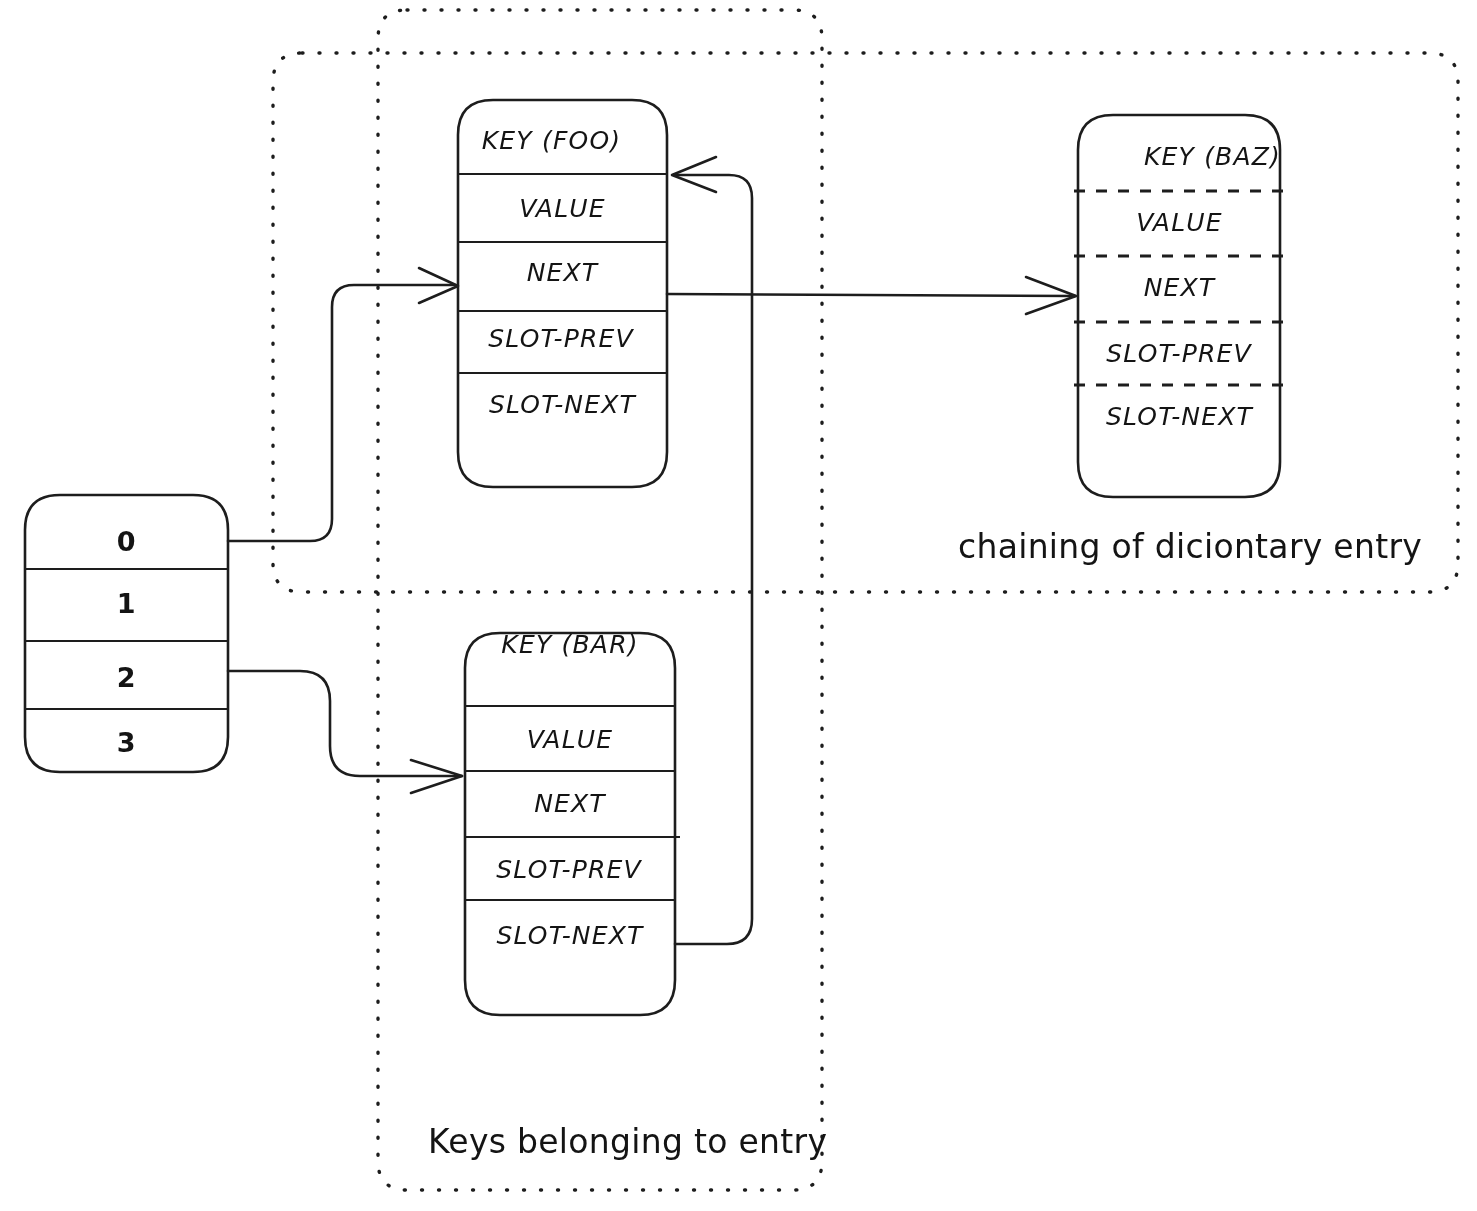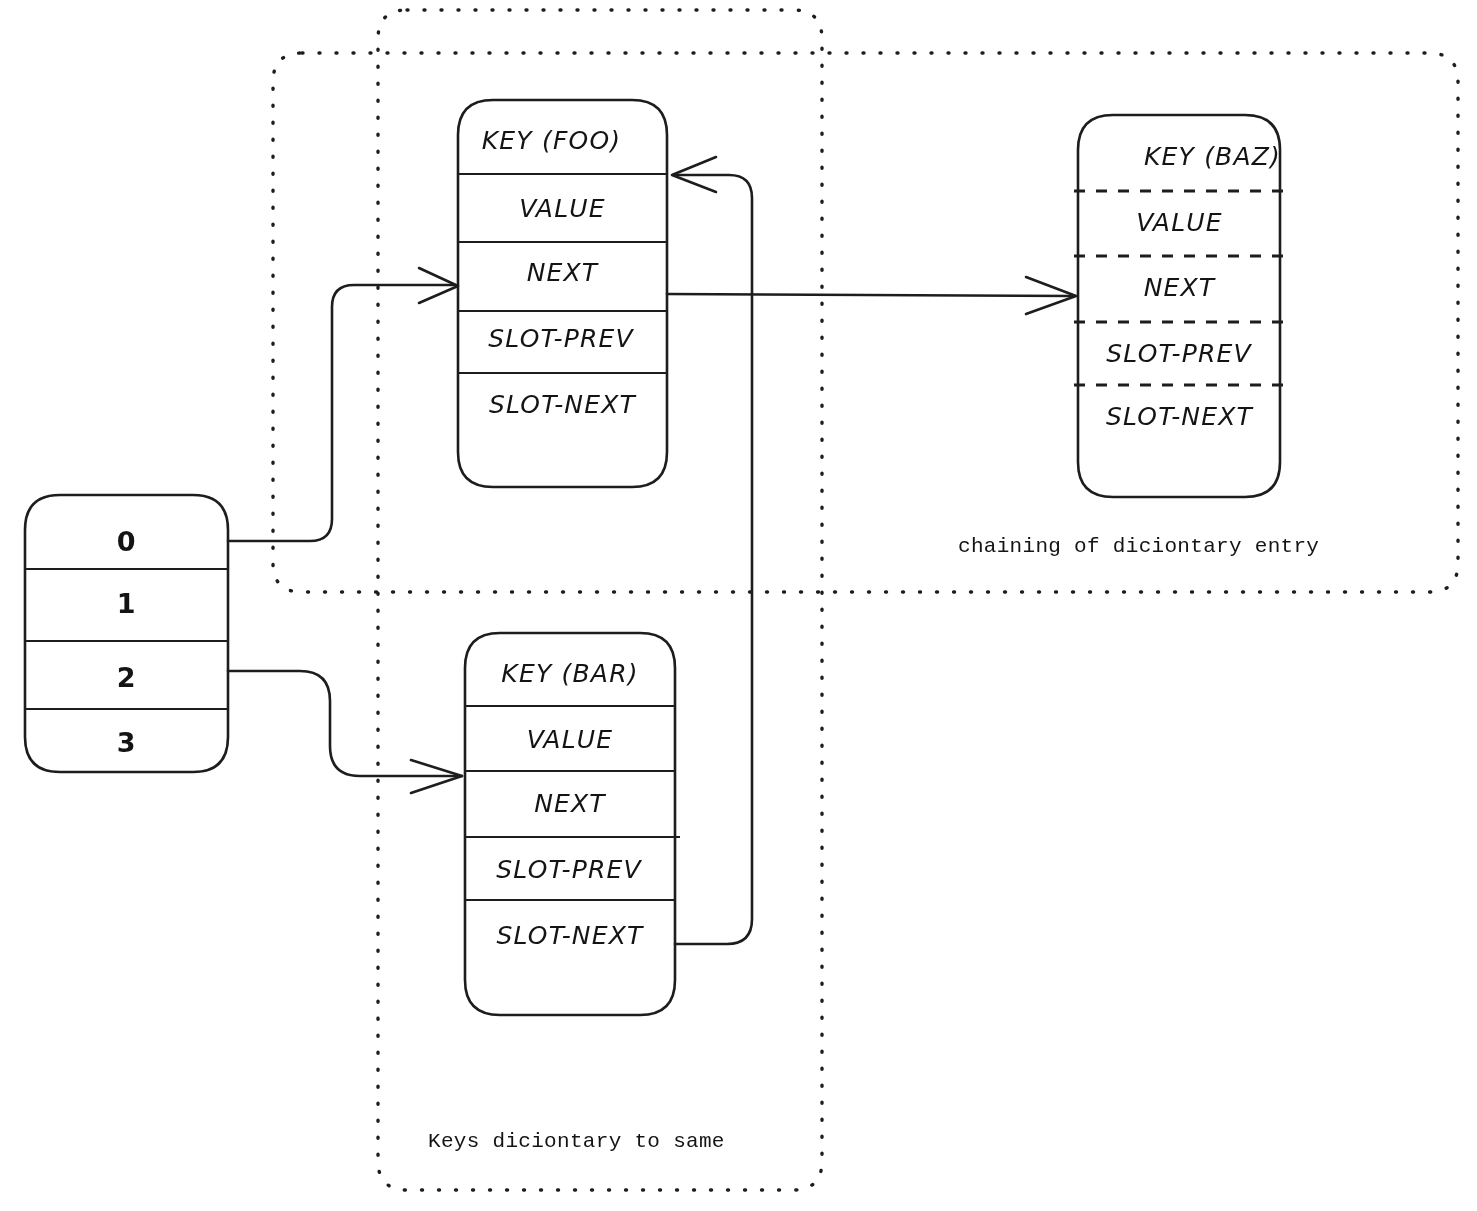--- a/index.html
+++ b/index.html
@@ -76,24 +76,23 @@
     letter-spacing: 1.2px;
     text-align: center;
     font-style: italic;
   }
   .slot-lbl {
     font-size: 27px;
     text-align: center;
     font-weight: 600;
   }
   .caption {
-    font-size: 21px;
+    font-size: 33px;
     line-height: 38px;
     letter-spacing: 0.3px;
-    font-family: Liberation Mono, monospace;
   }
 </style>
 </head>
 <body>
 
 <div id="canvas">
 
   <svg class="layer" viewBox="0 0 1477 1211">
 
     <g>
@@ -167,27 +166,27 @@
   <div class="lbl row-lbl" style="left:458px; top:258px; width:209px;">NEXT</div>
   <div class="lbl row-lbl" style="left:452px; top:324px; width:218px;">SLOT-PREV</div>
   <div class="lbl row-lbl" style="left:458px; top:390px; width:209px;">SLOT-NEXT</div>
 
   <div class="lbl row-lbl" style="left:1108px; top:142px; width:209px;">KEY (BAZ)</div>
   <div class="lbl row-lbl" style="left:1075px; top:208px; width:209px;">VALUE</div>
   <div class="lbl row-lbl" style="left:1075px; top:273px; width:209px;">NEXT</div>
   <div class="lbl row-lbl" style="left:1070px; top:339px; width:218px;">SLOT-PREV</div>
   <div class="lbl row-lbl" style="left:1075px; top:402px; width:209px;">SLOT-NEXT</div>
 
-  <div class="lbl row-lbl" style="left:465px; top:659px; width:210px;">KEY (BAR)</div>
+  <div class="lbl row-lbl" style="left:465px; top:630px; width:210px;">KEY (BAR)</div>
   <div class="lbl row-lbl" style="left:465px; top:725px; width:210px;">VALUE</div>
   <div class="lbl row-lbl" style="left:465px; top:789px; width:210px;">NEXT</div>
   <div class="lbl row-lbl" style="left:459px; top:855px; width:220px;">SLOT-PREV</div>
   <div class="lbl row-lbl" style="left:465px; top:921px; width:210px;">SLOT-NEXT</div>
 
   <div class="lbl caption" style="left:958px; top:528px;">chaining of diciontary entry</div>
 
   <div class="lbl caption" style="left:428px; top:1047px;">
-    <div>Keys diciontary to same</div>
+    <div>Keys belonging to entry</div>
     
     
   </div>
 
 </div>
 
 </body></html>

